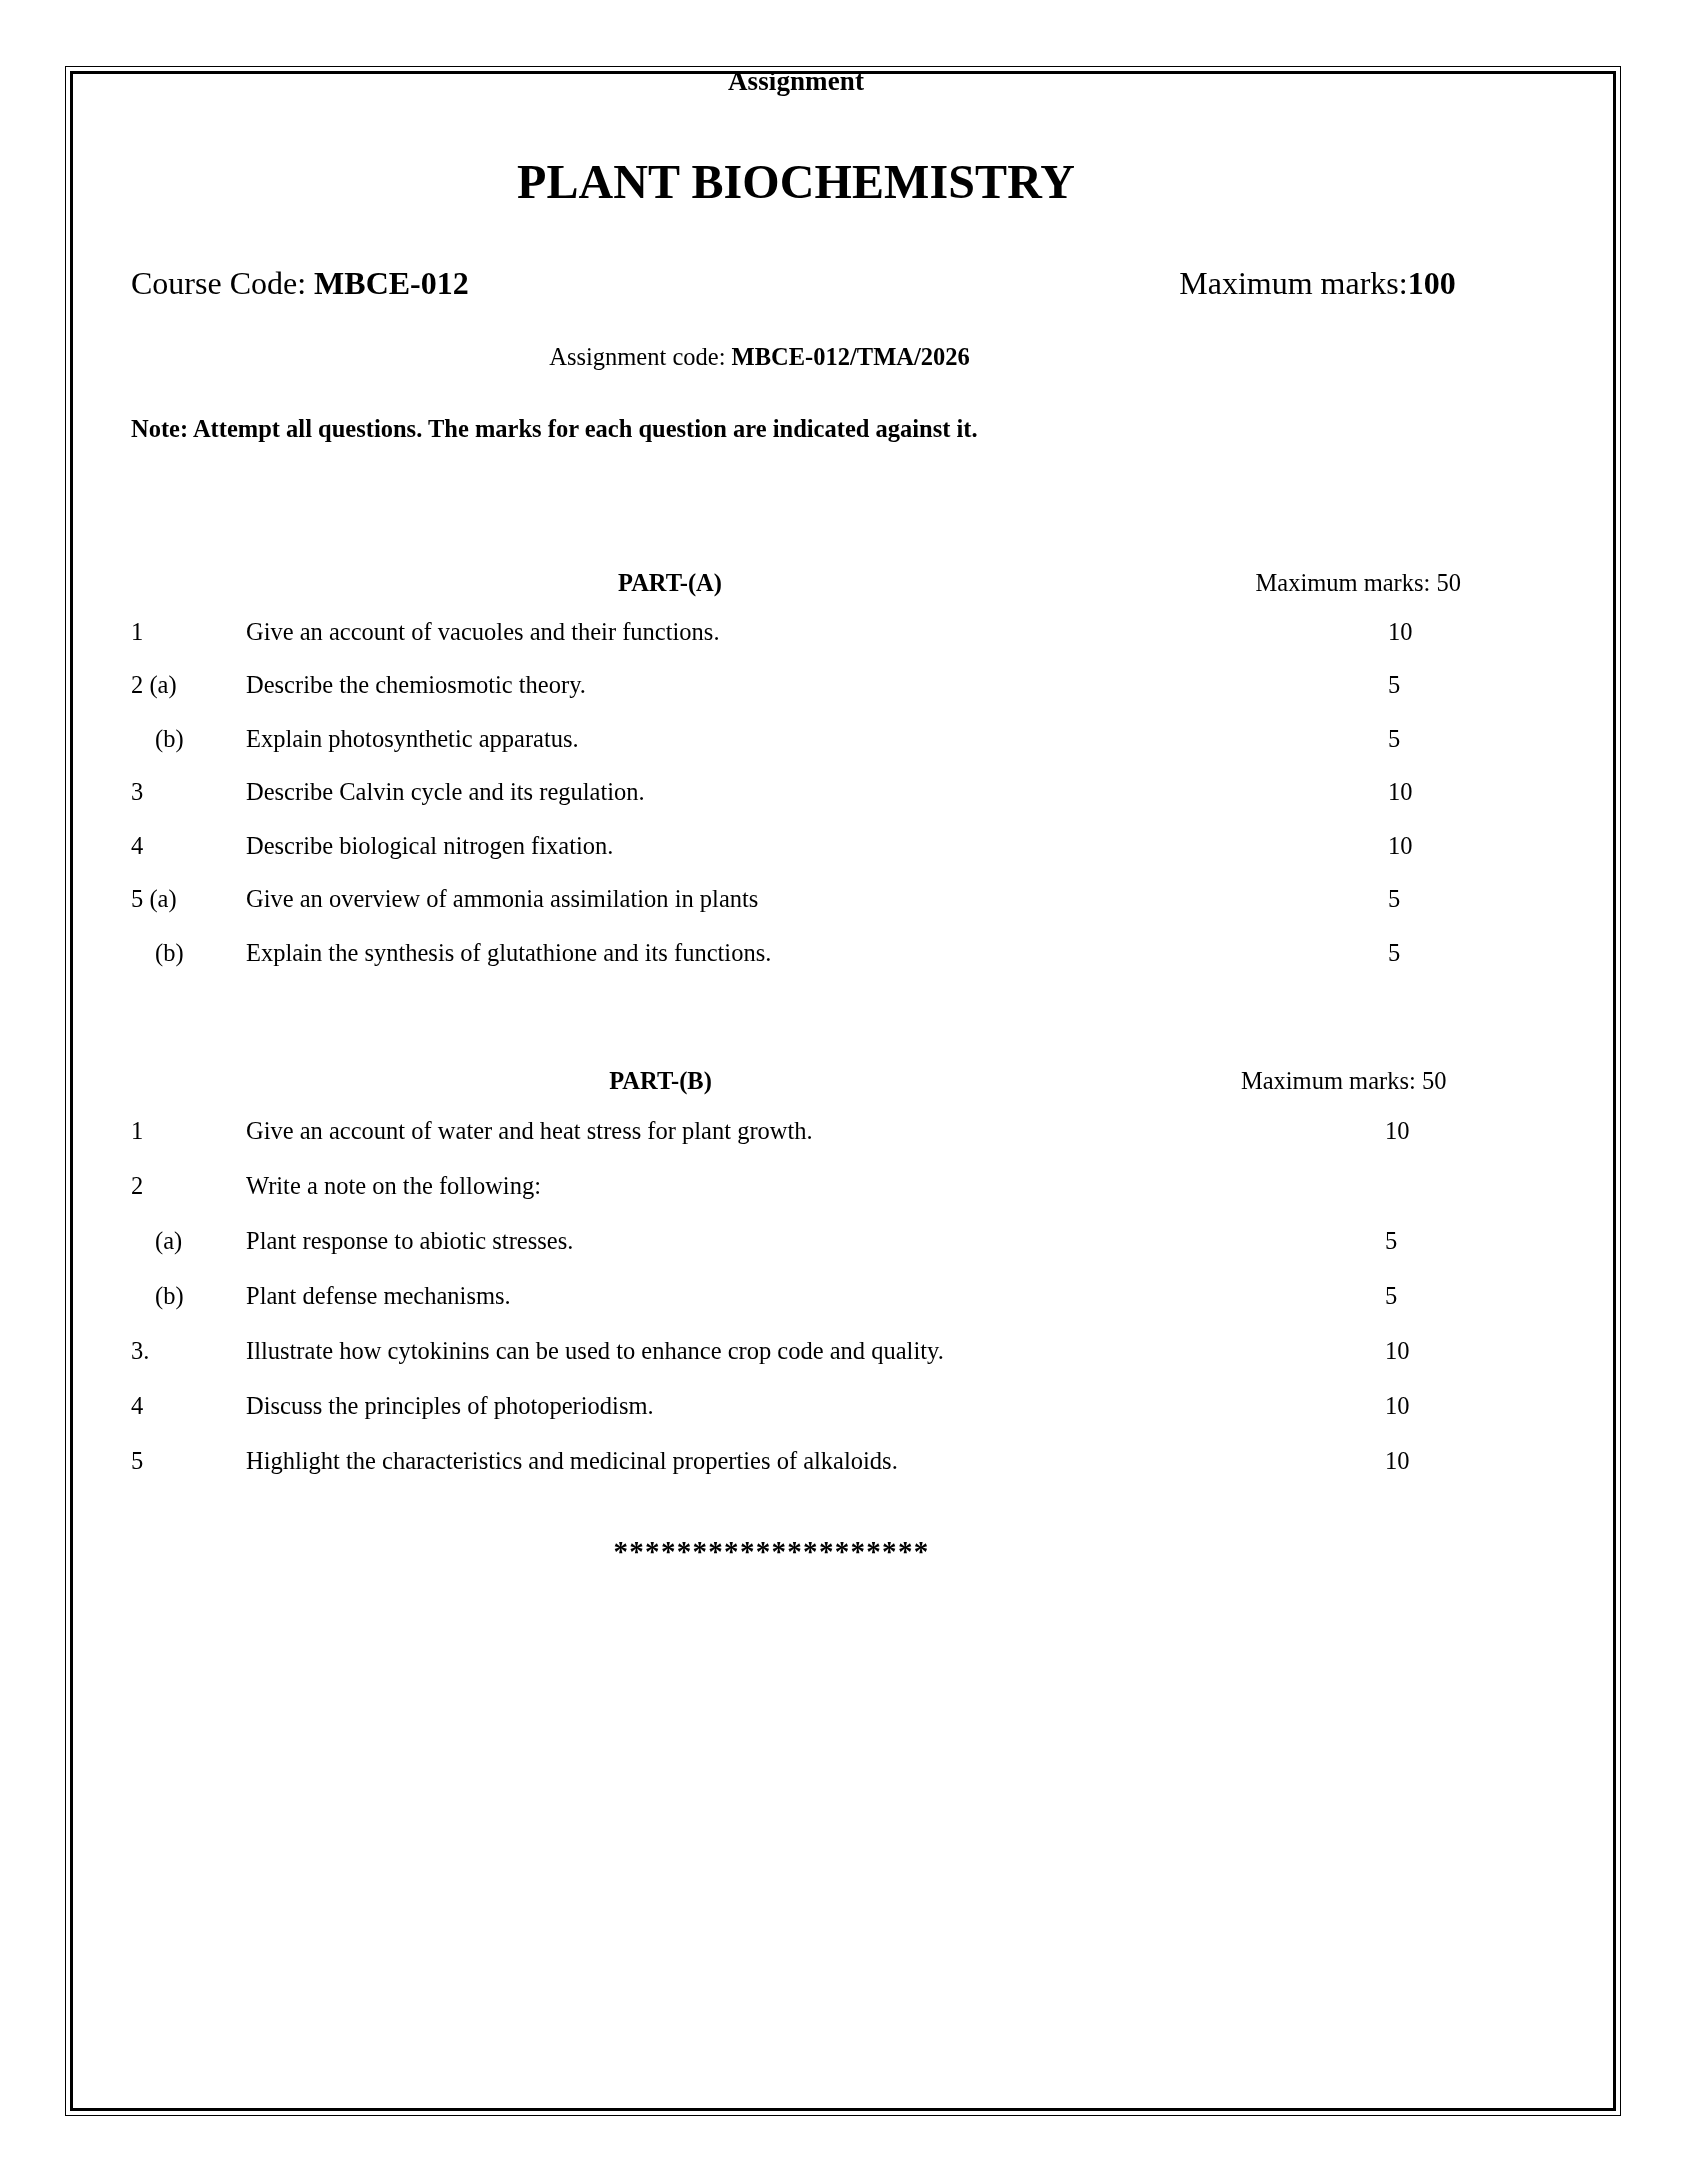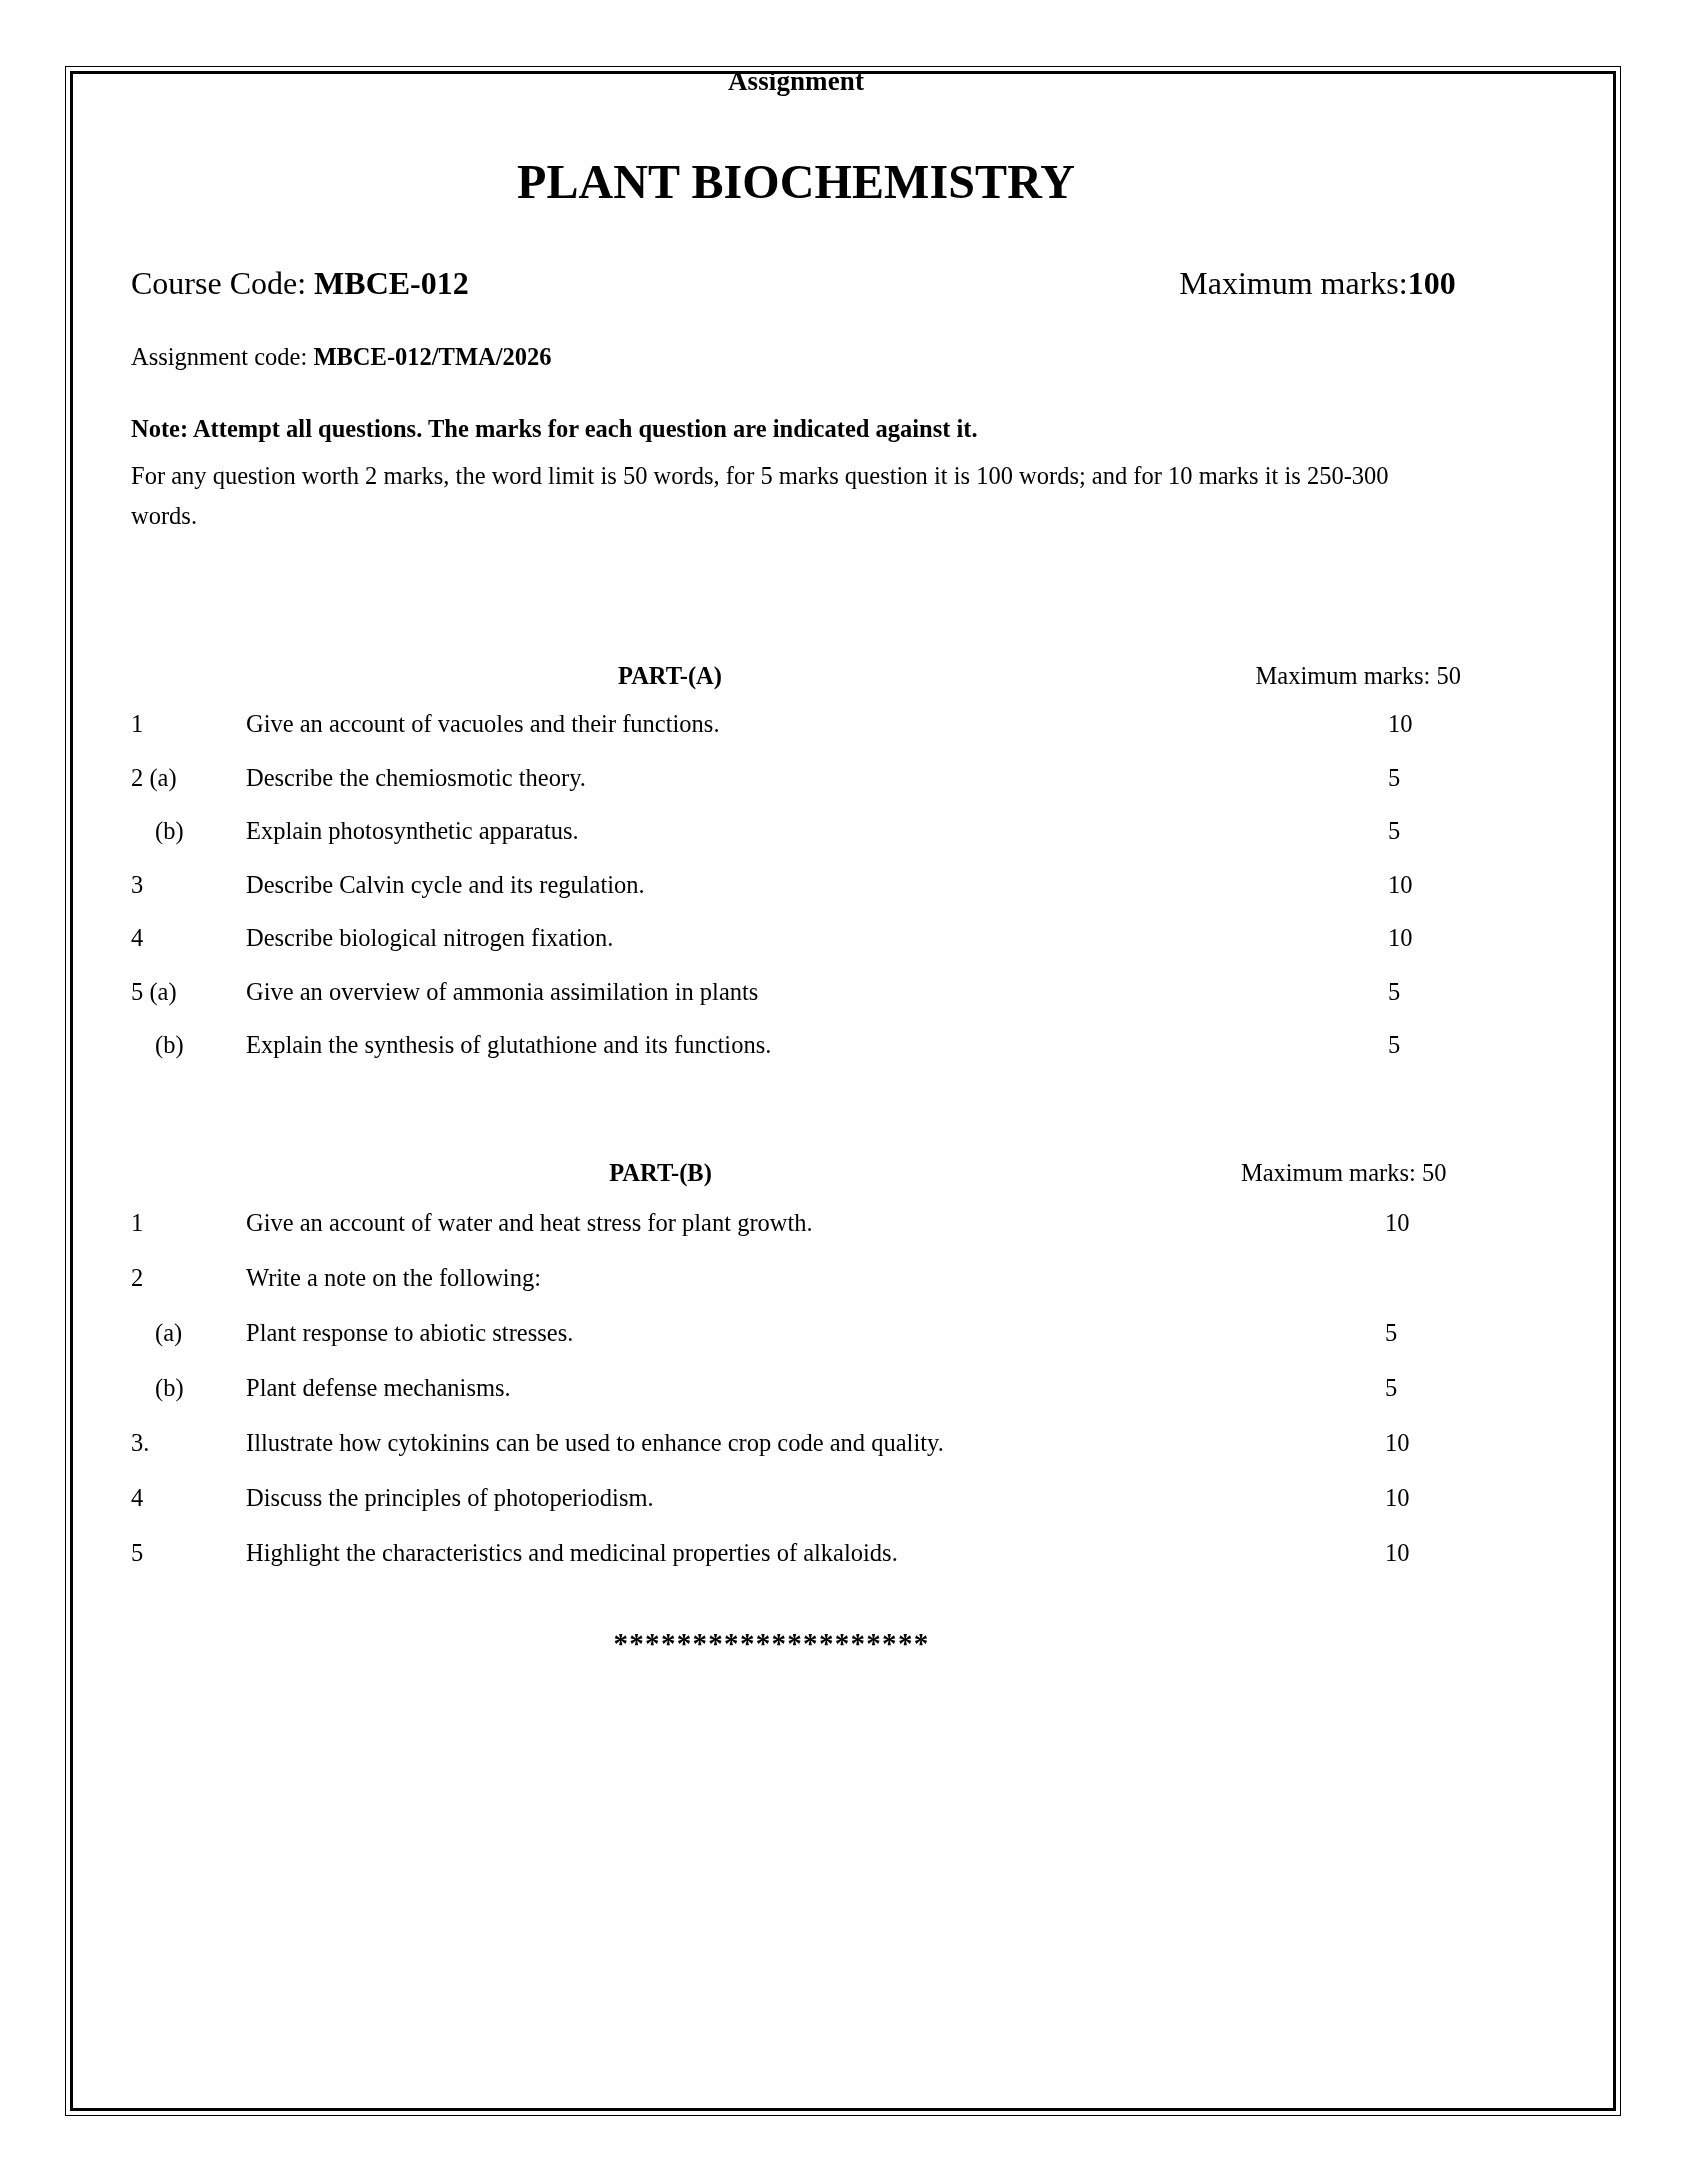--- a/index.html
+++ b/index.html
@@ -65,20 +65,21 @@
   .code-row {
     display: flex;
     justify-content: space-between;
     align-items: baseline;
     font-size: 32px;
     margin-top: 56px;
   }
   .code-row .right { margin-right: 5.3px; }
 
   .assign-code {
+    text-align: center;
     font-size: 24.5px;
     margin-top: 41px;
     padding-right: 73px;
   }
 
   
   .note-line {
     font-size: 24.5px;
     font-weight: bold;
     margin-top: 44px;
@@ -177,21 +178,20 @@
       <span>Maximum marks:</span><span style="font-weight:bold">100</span>
     </div>
   </div>
 
   <div class="assign-code">
     <span>Assignment code:</span>
     <span style="font-weight:bold">MBCE-012/TMA/2026</span>
   </div>
 
   <div class="note-line">Note: Attempt all questions. The marks for each question are indicated against it.</div>
-  <div class="note-body">For any question worth 2 marks, the word limit is 50 words, for 5 marks question it is 100 words; and for 10 marks it is 250-300 words.</div>
 
   <div class="part-head part-a-head">
     <span class="part-label">PART-(A)</span>
     <span class="part-marks">Maximum marks: 50</span>
   </div>
 
   <div class="qlist" id="part-a-list">
       <div class="qrow">
         <span class="q-label">1</span>
         <span class="q-text">Give an account of vacuoles and their functions.</span>

